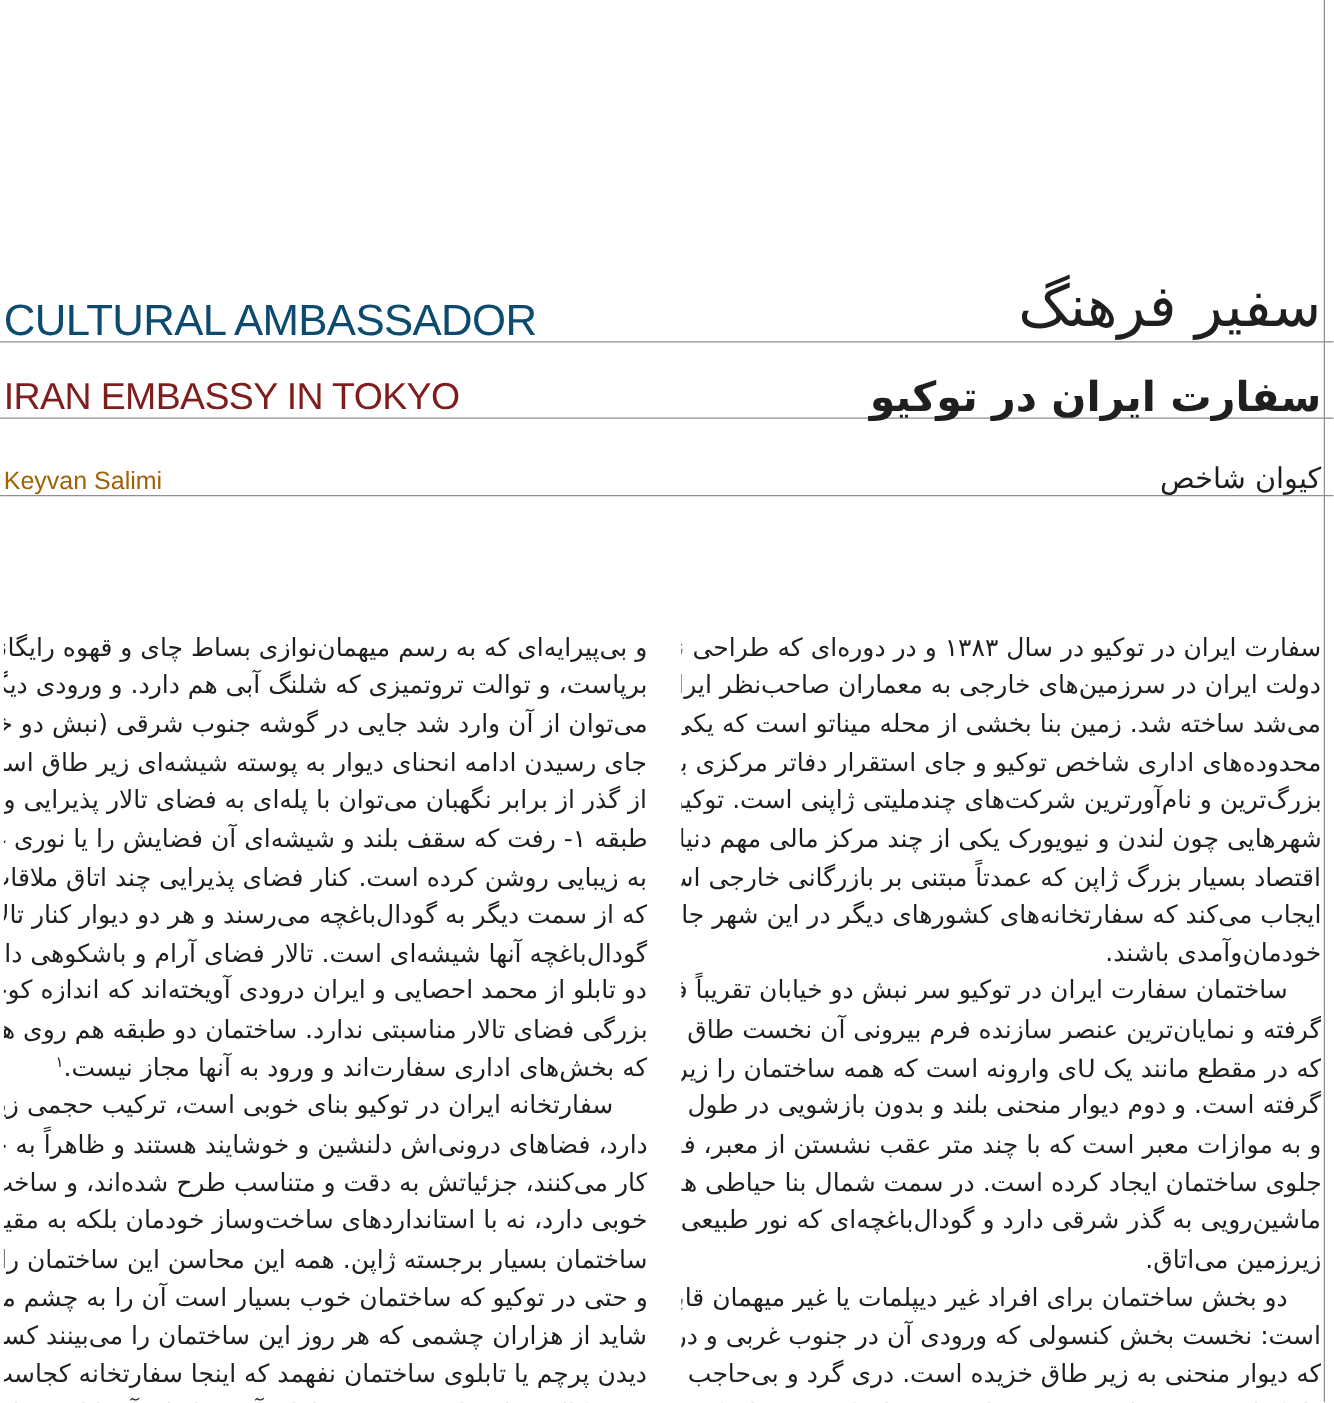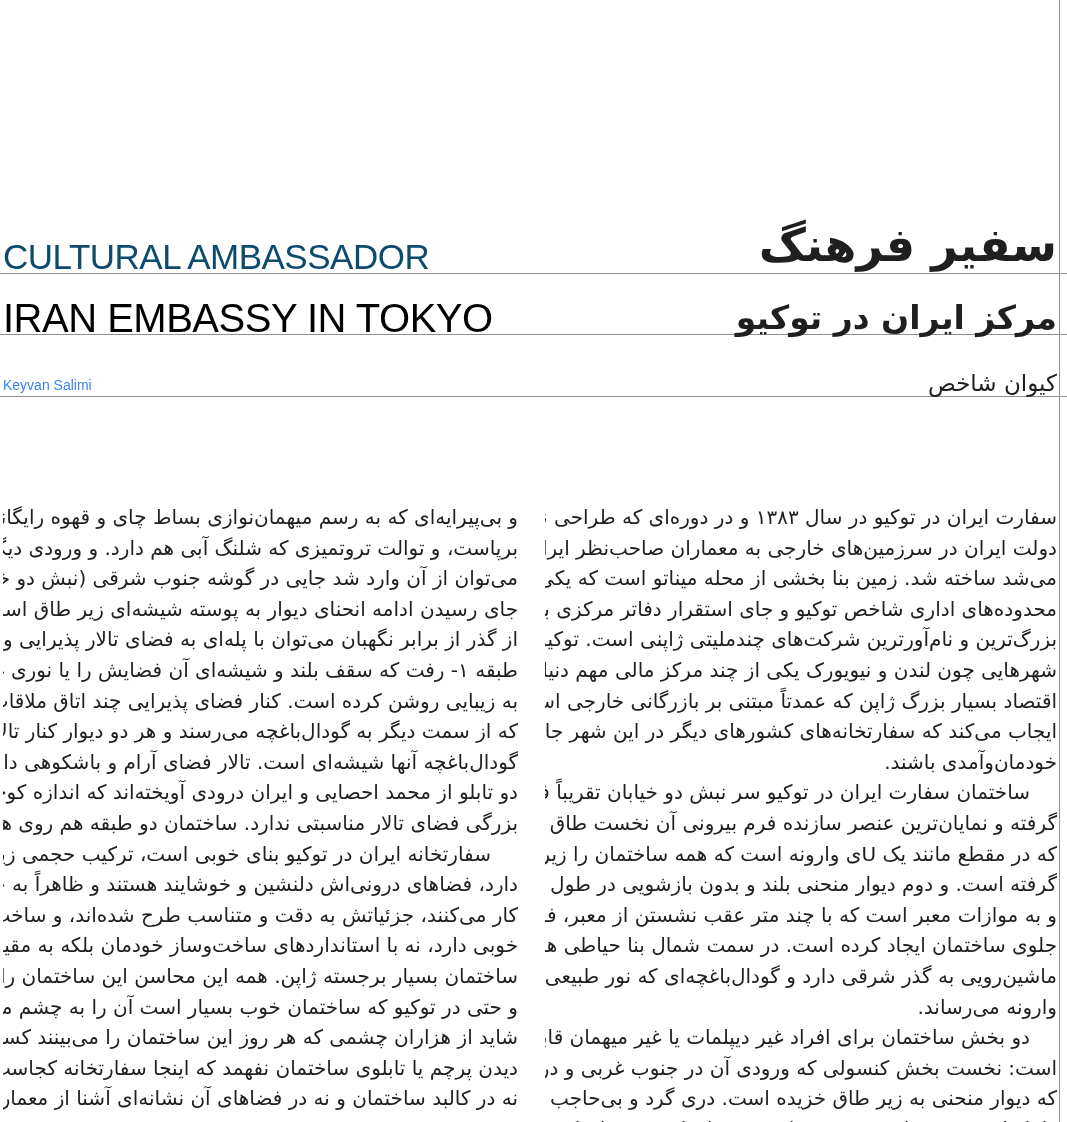--- a/index.html
+++ b/index.html
@@ -15,48 +15,48 @@
   .vrule{position:absolute;top:0;width:1px;height:1122px;background:#8f8f8f;}
   #rule-1{top:273px;}
   #rule-2{top:334px;}
   #rule-3{top:396px;}
   #edge-rule{left:1059px;}
 
   .fa{direction:rtl;unicode-bidi:isolate;}
 
   #title-fa{
     position:absolute;right:10px;top:210px;
-    font-size:46px;font-weight:bold;line-height:70px;
+    font-size:46px;font-weight:normal;line-height:70px;
     white-space:nowrap;text-align:right;
   }
   #title-en{
     position:absolute;left:3px;top:240px;
     font-family:"Liberation Sans",sans-serif;
     font-size:35px;line-height:33px;letter-spacing:-0.5px;
     color:#0c4a6e;white-space:nowrap;
   }
   #subtitle-fa{
     position:absolute;right:10px;top:293px;
     font-size:33px;font-weight:bold;line-height:50px;
     white-space:nowrap;text-align:right;
   }
   #subtitle-en{
     position:absolute;left:3px;top:302px;
     font-family:"Liberation Sans",sans-serif;
-    font-size:40px;line-height:32px;letter-spacing:-0.5px;
-    color:#000000;white-space:nowrap;
+    font-size:30px;line-height:32px;letter-spacing:-0.5px;
+    color:#7f1d1d;white-space:nowrap;
   }
   #author-fa{
     position:absolute;right:10px;top:366px;
     font-size:23px;line-height:34px;white-space:nowrap;text-align:right;
   }
   #author-en{
     position:absolute;left:3px;top:372px;
     font-family:"Liberation Sans",sans-serif;
-    font-size:14px;line-height:26px;color:#3b82f6;white-space:nowrap;
+    font-size:20px;line-height:26px;color:#a16207;white-space:nowrap;
   }
 
   .col{
     position:absolute;top:502px;height:620px;
     overflow:hidden;
     direction:rtl;text-align:right;
     font-size:20px;
   }
   #col-right{left:545px;width:512px;}
   #col-left{left:3px;width:515px;}
@@ -73,21 +73,21 @@
 <div id="page">
 
   <div id="edge-rule" class="vrule"></div>
   <div id="rule-1" class="hrule"></div>
   <div id="rule-2" class="hrule"></div>
   <div id="rule-3" class="hrule"></div>
 
   <div id="title-fa" class="fa" lang="fa" dir="rtl">سفیر فرهنگ</div>
   <div id="title-en" lang="en">CULTURAL AMBASSADOR</div>
 
-  <div id="subtitle-fa" class="fa" lang="fa" dir="rtl">مرکز ایران در توکیو</div>
+  <div id="subtitle-fa" class="fa" lang="fa" dir="rtl">سفارت ایران در توکیو</div>
   <div id="subtitle-en" lang="en">IRAN EMBASSY IN TOKYO</div>
 
   <div id="author-fa" class="fa" lang="fa" dir="rtl">کیوان شاخص</div>
   <div id="author-en" lang="en">Keyvan Salimi</div>
 
   <div id="col-right" class="col" lang="fa" dir="rtl">
       <div class="body-line">سفارت ایران در توکیو در سال ۱۳۸۳ و در دوره‌ای که طراحی نمایندگی‌های</div>
       <div class="body-line">دولت ایران در سرزمین‌های خارجی به معماران صاحب‌نظر ایرانی سپرده</div>
       <div class="body-line">می‌شد ساخته شد. زمین بنا بخشی از محله میناتو است که یکی از</div>
       <div class="body-line">محدوده‌های اداری شاخص توکیو و جای استقرار دفاتر مرکزی برخی از</div>
@@ -96,38 +96,39 @@
       <div class="body-line">اقتصاد بسیار بزرگ ژاپن که عمدتاً مبتنی بر بازرگانی خارجی است خودبه‌خود</div>
       <div class="body-line">ایجاب می‌کند که سفارتخانه‌های کشورهای دیگر در این شهر جای فعال و</div>
       <div class="body-line">خودمان‌وآمدی باشند.</div>
       <div class="body-line indent">ساختمان سفارت ایران در توکیو سر نبش دو خیابان تقریباً فرعی قرار</div>
       <div class="body-line">گرفته و نمایان‌ترین عنصر سازنده فرم بیرونی آن نخست طاق بزرگی است</div>
       <div class="body-line">که در مقطع مانند یک Uی وارونه است که همه ساختمان را زیر چتر خود</div>
       <div class="body-line">گرفته است. و دوم دیوار منحنی بلند و بدون بازشویی در طول ضلع جنوبی</div>
       <div class="body-line">و به موازات معبر است که با چند متر عقب نشستن از معبر، فضای گشوده‌ای</div>
       <div class="body-line">جلوی ساختمان ایجاد کرده است. در سمت شمال بنا حیاطی هست که درِ</div>
       <div class="body-line">ماشین‌رویی به گذر شرقی دارد و گودال‌باغچه‌ای که نور طبیعی را به فضاهای</div>
-      <div class="body-line">وارونه می‌رساند.</div>
+      <div class="body-line">زیرزمین می‌اتاق.</div>
       <div class="body-line indent">دو بخش ساختمان برای افراد غیر دیپلمات یا غیر میهمان قابل‌دسترسی</div>
       <div class="body-line">است: نخست بخش کنسولی که ورودی آن در جنوب غربی و در جایی است</div>
       <div class="body-line">که دیوار منحنی به زیر طاق خزیده است. دری گرد و بی‌حاجب و دربان</div>
       <div class="body-line">را یکراست به فضای سرپوشیده‌ای می‌رساند که پیشخوان کنسولی در آن</div>
     </div>
   <div id="col-left" class="col" lang="fa" dir="rtl">
       <div class="body-line">و بی‌پیرایه‌ای که به رسم میهمان‌نوازی بساط چای و قهوه رایگانی در آن</div>
       <div class="body-line">برپاست، و توالت تروتمیزی که شلنگ آبی هم دارد. و ورودی دیگری که</div>
       <div class="body-line">می‌توان از آن وارد شد جایی در گوشه جنوب شرقی (نبش دو خیابان) و در</div>
       <div class="body-line">جای رسیدن ادامه انحنای دیوار به پوسته شیشه‌ای زیر طاق است که پس</div>
       <div class="body-line">از گذر از برابر نگهبان می‌توان با پله‌ای به فضای تالار پذیرایی و میهمانی در</div>
       <div class="body-line">طبقه ۱- رفت که سقف بلند و شیشه‌ای آن فضایش را یا نوری غیر مستقیم</div>
       <div class="body-line">به زیبایی روشن کرده است. کنار فضای پذیرایی چند اتاق ملاقات است</div>
       <div class="body-line">که از سمت دیگر به گودال‌باغچه می‌رسند و هر دو دیوار کنار تالار و کنار</div>
       <div class="body-line">گودال‌باغچه آنها شیشه‌ای است. تالار فضای آرام و باشکوهی دارد و بر دیوارش</div>
       <div class="body-line">دو تابلو از محمد احصایی و ایران درودی آویخته‌اند که اندازه کوچک آنها با</div>
       <div class="body-line">بزرگی فضای تالار مناسبتی ندارد. ساختمان دو طبقه هم روی همکف دارد</div>
+      <div class="body-line">که بخش‌های اداری سفارت‌اند و ورود به آنها مجاز نیست.<sup>۱</sup></div>
       <div class="body-line indent">سفارتخانه ایران در توکیو بنای خوبی است، ترکیب حجمی زیبایی</div>
       <div class="body-line">دارد، فضاهای درونی‌اش دلنشین و خوشایند هستند و ظاهراً به خوبی هم</div>
       <div class="body-line">کار می‌کنند، جزئیاتش به دقت و متناسب طرح شده‌اند، و ساخت بسیار</div>
       <div class="body-line">خوبی دارد، نه با استانداردهای ساخت‌وساز خودمان بلکه به مقیاس صنعت</div>
       <div class="body-line">ساختمان بسیار برجسته ژاپن. همه این محاسن این ساختمان را جالب کرده</div>
       <div class="body-line">و حتی در توکیو که ساختمان خوب بسیار است آن را به چشم می‌آورد. ولی</div>
       <div class="body-line">شاید از هزاران چشمی که هر روز این ساختمان را می‌بینند کسی پیش از</div>
       <div class="body-line">دیدن پرچم یا تابلوی ساختمان نفهمد که اینجا سفارتخانه کجاست، چون</div>
       <div class="body-line">نه در کالبد ساختمان و نه در فضاهای آن نشانه‌ای آشنا از معماری ایرانی</div>
     </div>

